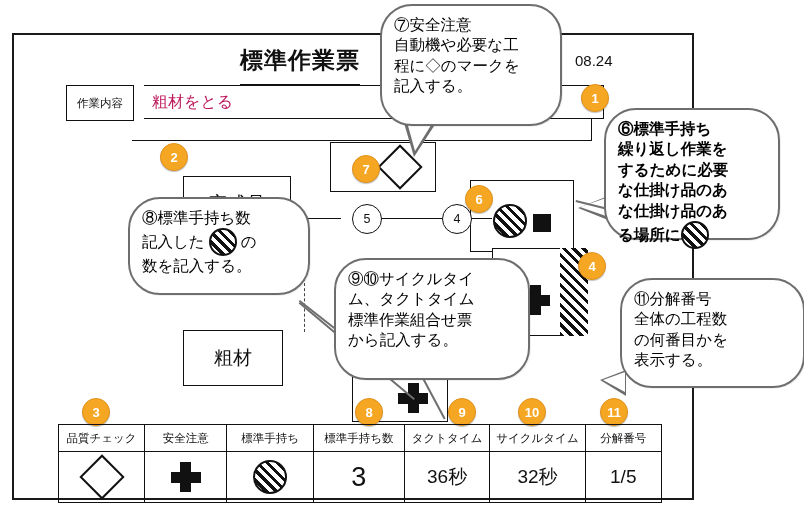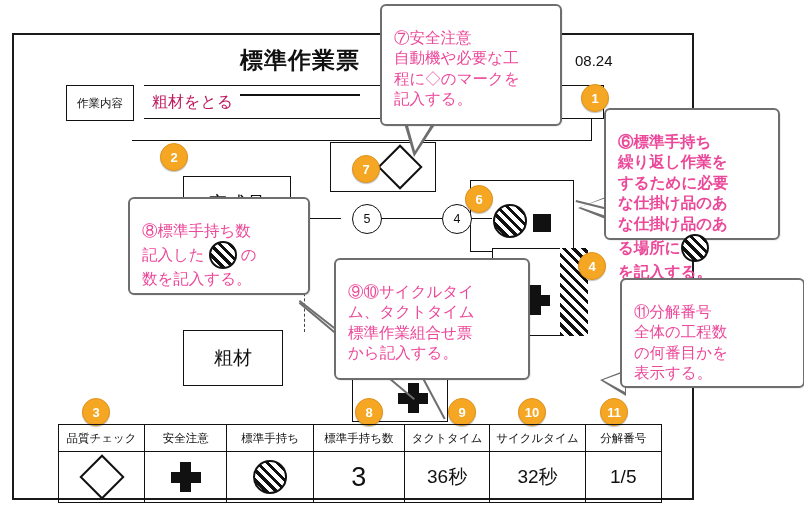--- a/index.html
+++ b/index.html
@@ -2,21 +2,21 @@
 <html><head>
 <meta charset="utf-8">
 <style>
   html,body{margin:0;padding:0;}
   body{width:804px;height:513px;background:#ffffff;font-family:"Liberation Sans",sans-serif;overflow:hidden;}
   #stage{position:relative;width:804px;height:513px;}
 
   
   .sheet{position:absolute;left:12px;top:33px;width:678px;height:463px;border:2px solid #1a1a1a;background:#fff;}
   .title{position:absolute;left:240px;top:45px;font-size:23px;font-weight:bold;color:#111;letter-spacing:1px;
-         border-bottom:2px solid #111;padding-bottom:18px;}
+         border-bottom:2px solid #111;padding-bottom:8px;}
   .timestamp{position:absolute;left:575px;top:52px;font-size:15px;color:#111;}
 
   
   .wc-label{position:absolute;left:66px;top:85px;width:66px;height:34px;border:1.6px solid #111;
             display:flex;align-items:center;justify-content:center;font-size:11.5px;color:#111;}
   .wc-value{position:absolute;left:144px;top:85px;width:460px;height:34px;border:1.6px solid #111;border-left:none;
             display:flex;align-items:center;padding-left:8px;font-size:16px;color:#be185d;box-sizing:border-box;}
   .wc-value2{position:absolute;left:132px;top:119px;width:460px;height:22px;border:1.6px solid #111;border-left:none;border-top:none;box-sizing:border-box;}
 
   
@@ -54,22 +54,22 @@
   .cross{position:relative;width:30px;height:30px;display:inline-block;}
   .cross:before,.cross:after{content:"";position:absolute;background:#111;}
   .cross:before{left:9.5px;top:0;width:11px;height:30px;}
   .cross:after{left:0;top:9.5px;width:30px;height:11px;}
   .circ-hatch{width:30px;height:30px;border-radius:50%;border:2px solid #111;display:inline-block;
               background:repeating-linear-gradient(45deg,#111 0 3px,#fff 3px 7px);}
   .circ-hatch.sm{width:24px;height:24px;}
   .cellflex{display:flex;align-items:center;justify-content:center;height:100%;}
 
   
-  .callout{position:absolute;background:#fff;border:2px solid #6e6e6e;border-radius:6px;
-           font-size:15.5px;line-height:1.32;color:#ec4899;padding:22px 12px;box-sizing:border-box;
+  .callout{position:absolute;background:#fff;border:2px solid #6e6e6e;border-radius:32px;
+           font-size:15.5px;line-height:1.32;color:#000000;padding:9px 12px;box-sizing:border-box;
            box-shadow:1px 1px 0 rgba(0,0,0,.06);}
   .c7{left:380px;top:4px;width:182px;height:122px;}
   .c6{left:604px;top:108px;width:176px;height:132px;font-weight:bold;}
   .c8{left:128px;top:197px;width:182px;height:98px;}
   .c910{left:334px;top:258px;width:196px;height:122px;}
   .c11{left:620px;top:278px;width:185px;height:110px;}
 
   
   .tail{position:absolute;width:0;height:0;}
   
@@ -198,21 +198,20 @@
     <div>繰り返し作業を</div>
     <div>するために必要</div>
     <div>な仕掛け品のあ</div>
     <div style="display:flex;align-items:center;">
       <span>な仕掛け品のあ</span>
     </div>
     <div style="display:flex;align-items:center;">
       <span>る場所に</span>
         <span class="circ-hatch sm"></span>
     </div>
-    <div>を記入する。</div>
   </div>
 
   <div class="callout c8">
     <div>⑧標準手持ち数</div>
     <div style="display:flex;align-items:center;">
       <span>記入した</span>
         <span class="circ-hatch sm" style="margin:0 4px;"></span>
         <span>の</span>
     </div>
     <div>数を記入する。</div>

